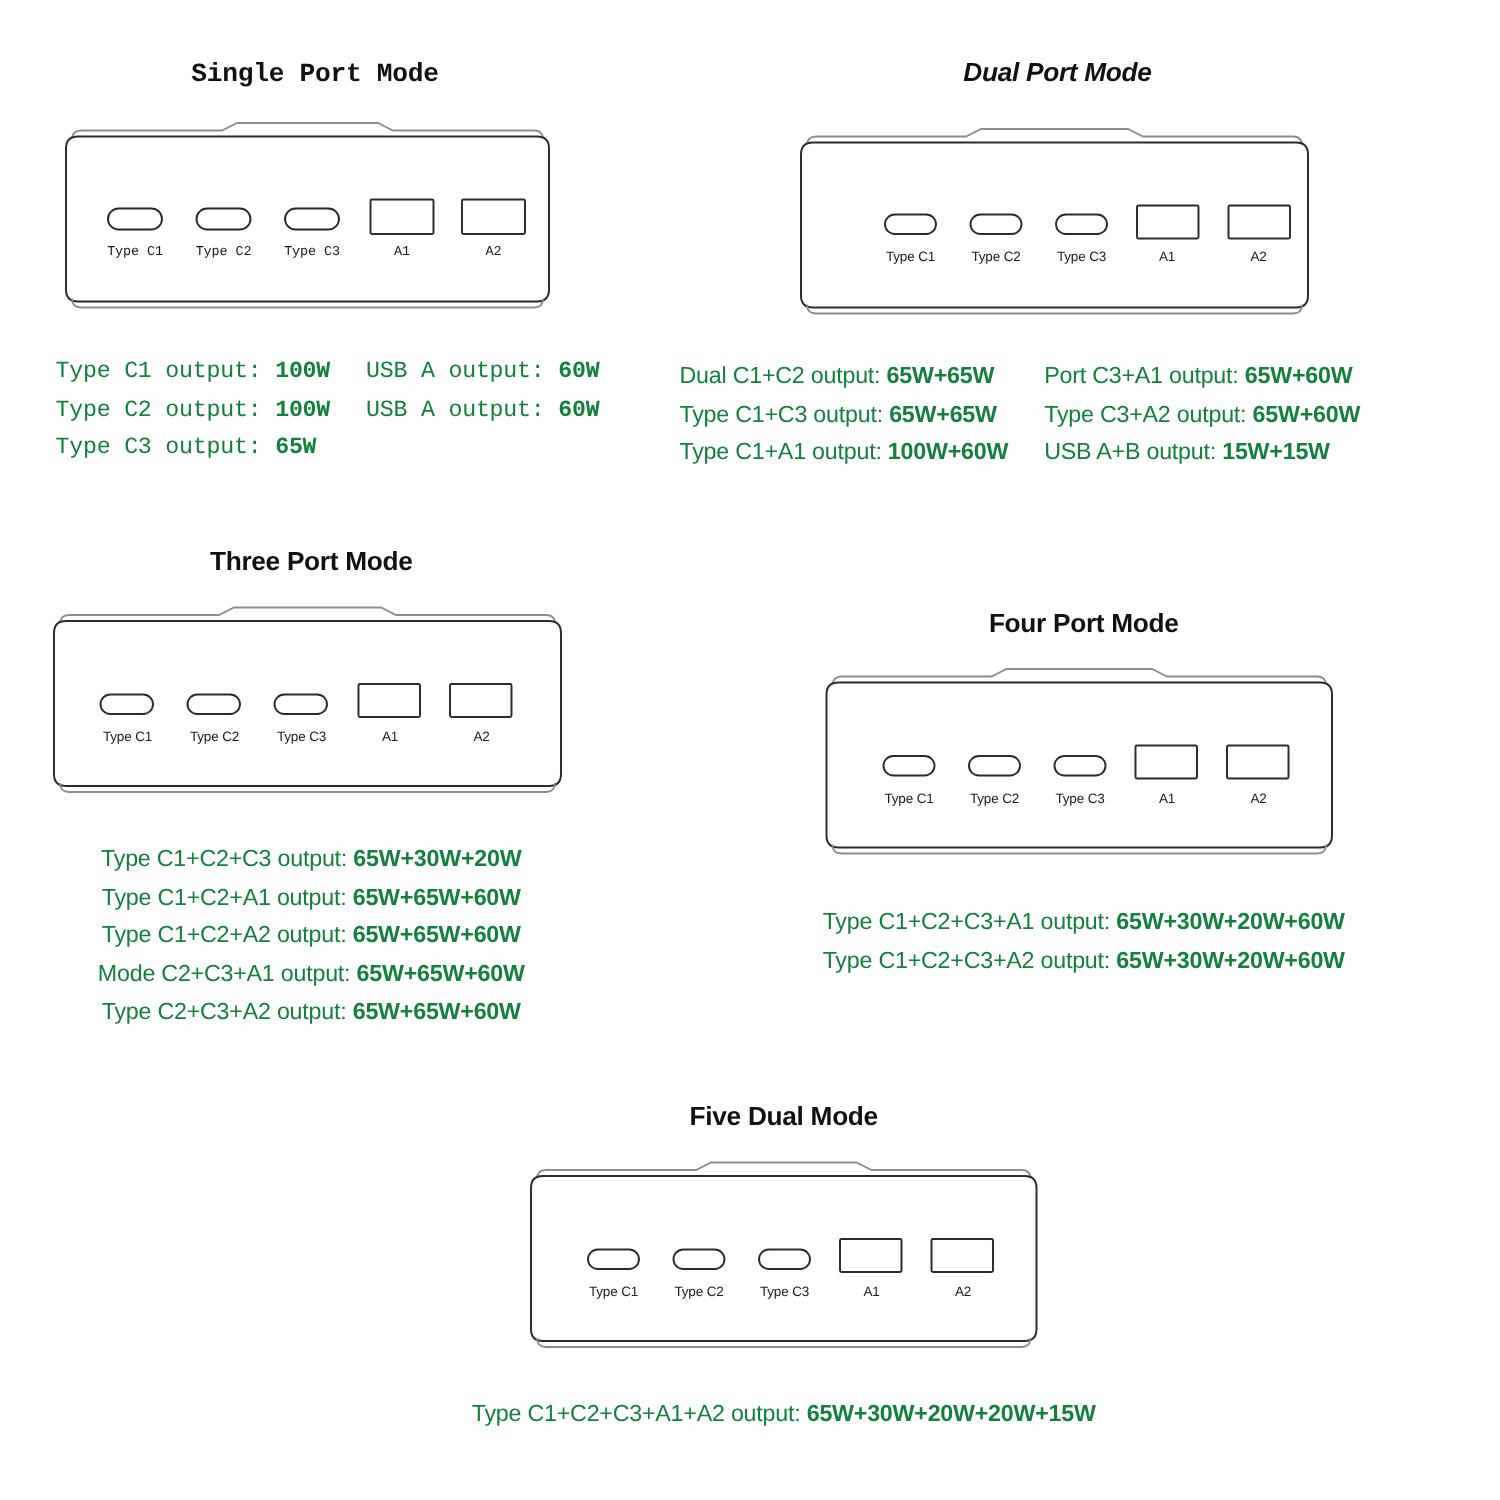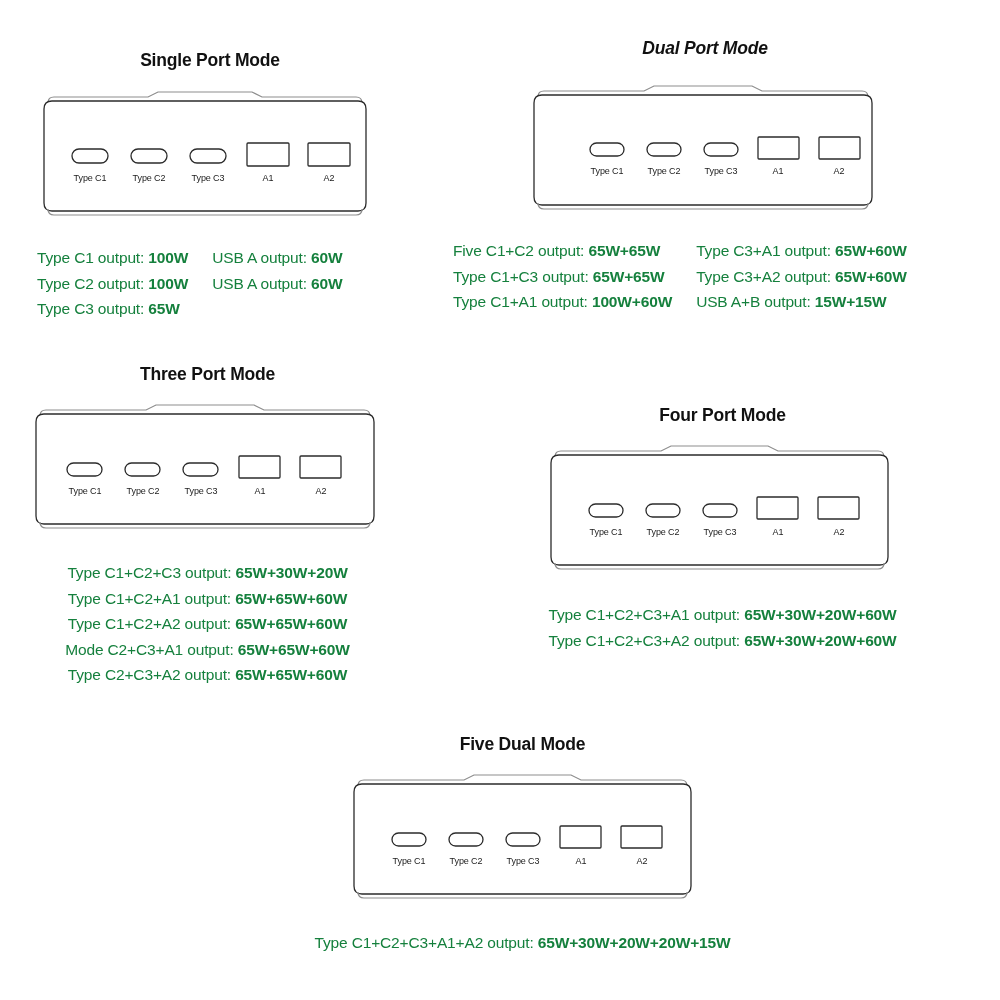--- a/index.html
+++ b/index.html
@@ -77,21 +77,21 @@
     display: flex;
     flex-direction: column;
   }
   .spec-col.gap-right { margin-right: 24px; }
 
   .center-list .spec-line { text-align: center; }
 </style>
 </head>
 <body>
 
-<div class="section" style="left:0px; top:50px; width:420px;">
+<div class="section" style="left:0px; top:40px; width:420px;font-family:Liberation Mono, monospace;">
 
   <div class="mode-title" style="width:420px;">Single Port Mode</div>
 
   <div class="device" style="position:absolute; left:40px; top:41px; width:330px; height:130px;">
     <svg viewBox="0 0 330 130" width="330" height="130" aria-hidden="true">
       <path d="M 8 12 Q 8 6 14 6 L 108 6 L 118 1 L 212 1 L 222 6 L 316 6 Q 322 6 322 12" fill="none" stroke="#8d8d8d" stroke-width="1.2"></path>
       <path d="M 4 18 Q 4 10 12 10 L 318 10 Q 326 10 326 18 L 326 112 Q 326 120 318 120 L 12 120 Q 4 120 4 112 Z" fill="#ffffff" stroke="#2b2b2b" stroke-width="1.3"></path>
       <path d="M 8 118 Q 8 124 14 124 L 316 124 Q 322 124 322 118" fill="none" stroke="#8d8d8d" stroke-width="1.2"></path>
       <rect x="32" y="58" width="36" height="14" rx="7" ry="7" fill="#ffffff" stroke="#2b2b2b" stroke-width="1.3"></rect>
       <rect x="91" y="58" width="36" height="14" rx="7" ry="7" fill="#ffffff" stroke="#2b2b2b" stroke-width="1.3"></rect>
@@ -140,26 +140,26 @@
       <span class="port-label" style="left:77px; top:81px;">Type C1</span>
       <span class="port-label" style="left:134px; top:81px;">Type C2</span>
       <span class="port-label" style="left:191px; top:81px;">Type C3</span>
       <span class="port-label" style="left:248px; top:81px;">A1</span>
       <span class="port-label" style="left:309px; top:81px;">A2</span>
     </div>
   </div>
 
   <div class="spec-cols" style="left:-52px; top:200px;">
     <div class="spec-col gap-right">
-      <div class="spec-line"><span>Five C1+C2 output: </span><b>65W+65W</b></div>
+      <div class="spec-line"><span>Dual C1+C2 output: </span><b>65W+65W</b></div>
       <div class="spec-line"><span>Type C1+C3 output: </span><b>65W+65W</b></div>
       <div class="spec-line"><span>Type C1+A1 output: </span><b>100W+60W</b></div>
     </div>
     <div class="spec-col">
-      <div class="spec-line"><span>Type C3+A1 output: </span><b>65W+60W</b></div>
+      <div class="spec-line"><span>Port C3+A1 output: </span><b>65W+60W</b></div>
       <div class="spec-line"><span>Type C3+A2 output: </span><b>65W+60W</b></div>
       <div class="spec-line"><span>USB A+B output: </span><b>15W+15W</b></div>
     </div>
   </div>
 </div>
 
 <div class="section" style="left:0px; top:364px; width:415px;">
 
   <div class="mode-title" style="width:415px;">Three Port Mode</div>
 

